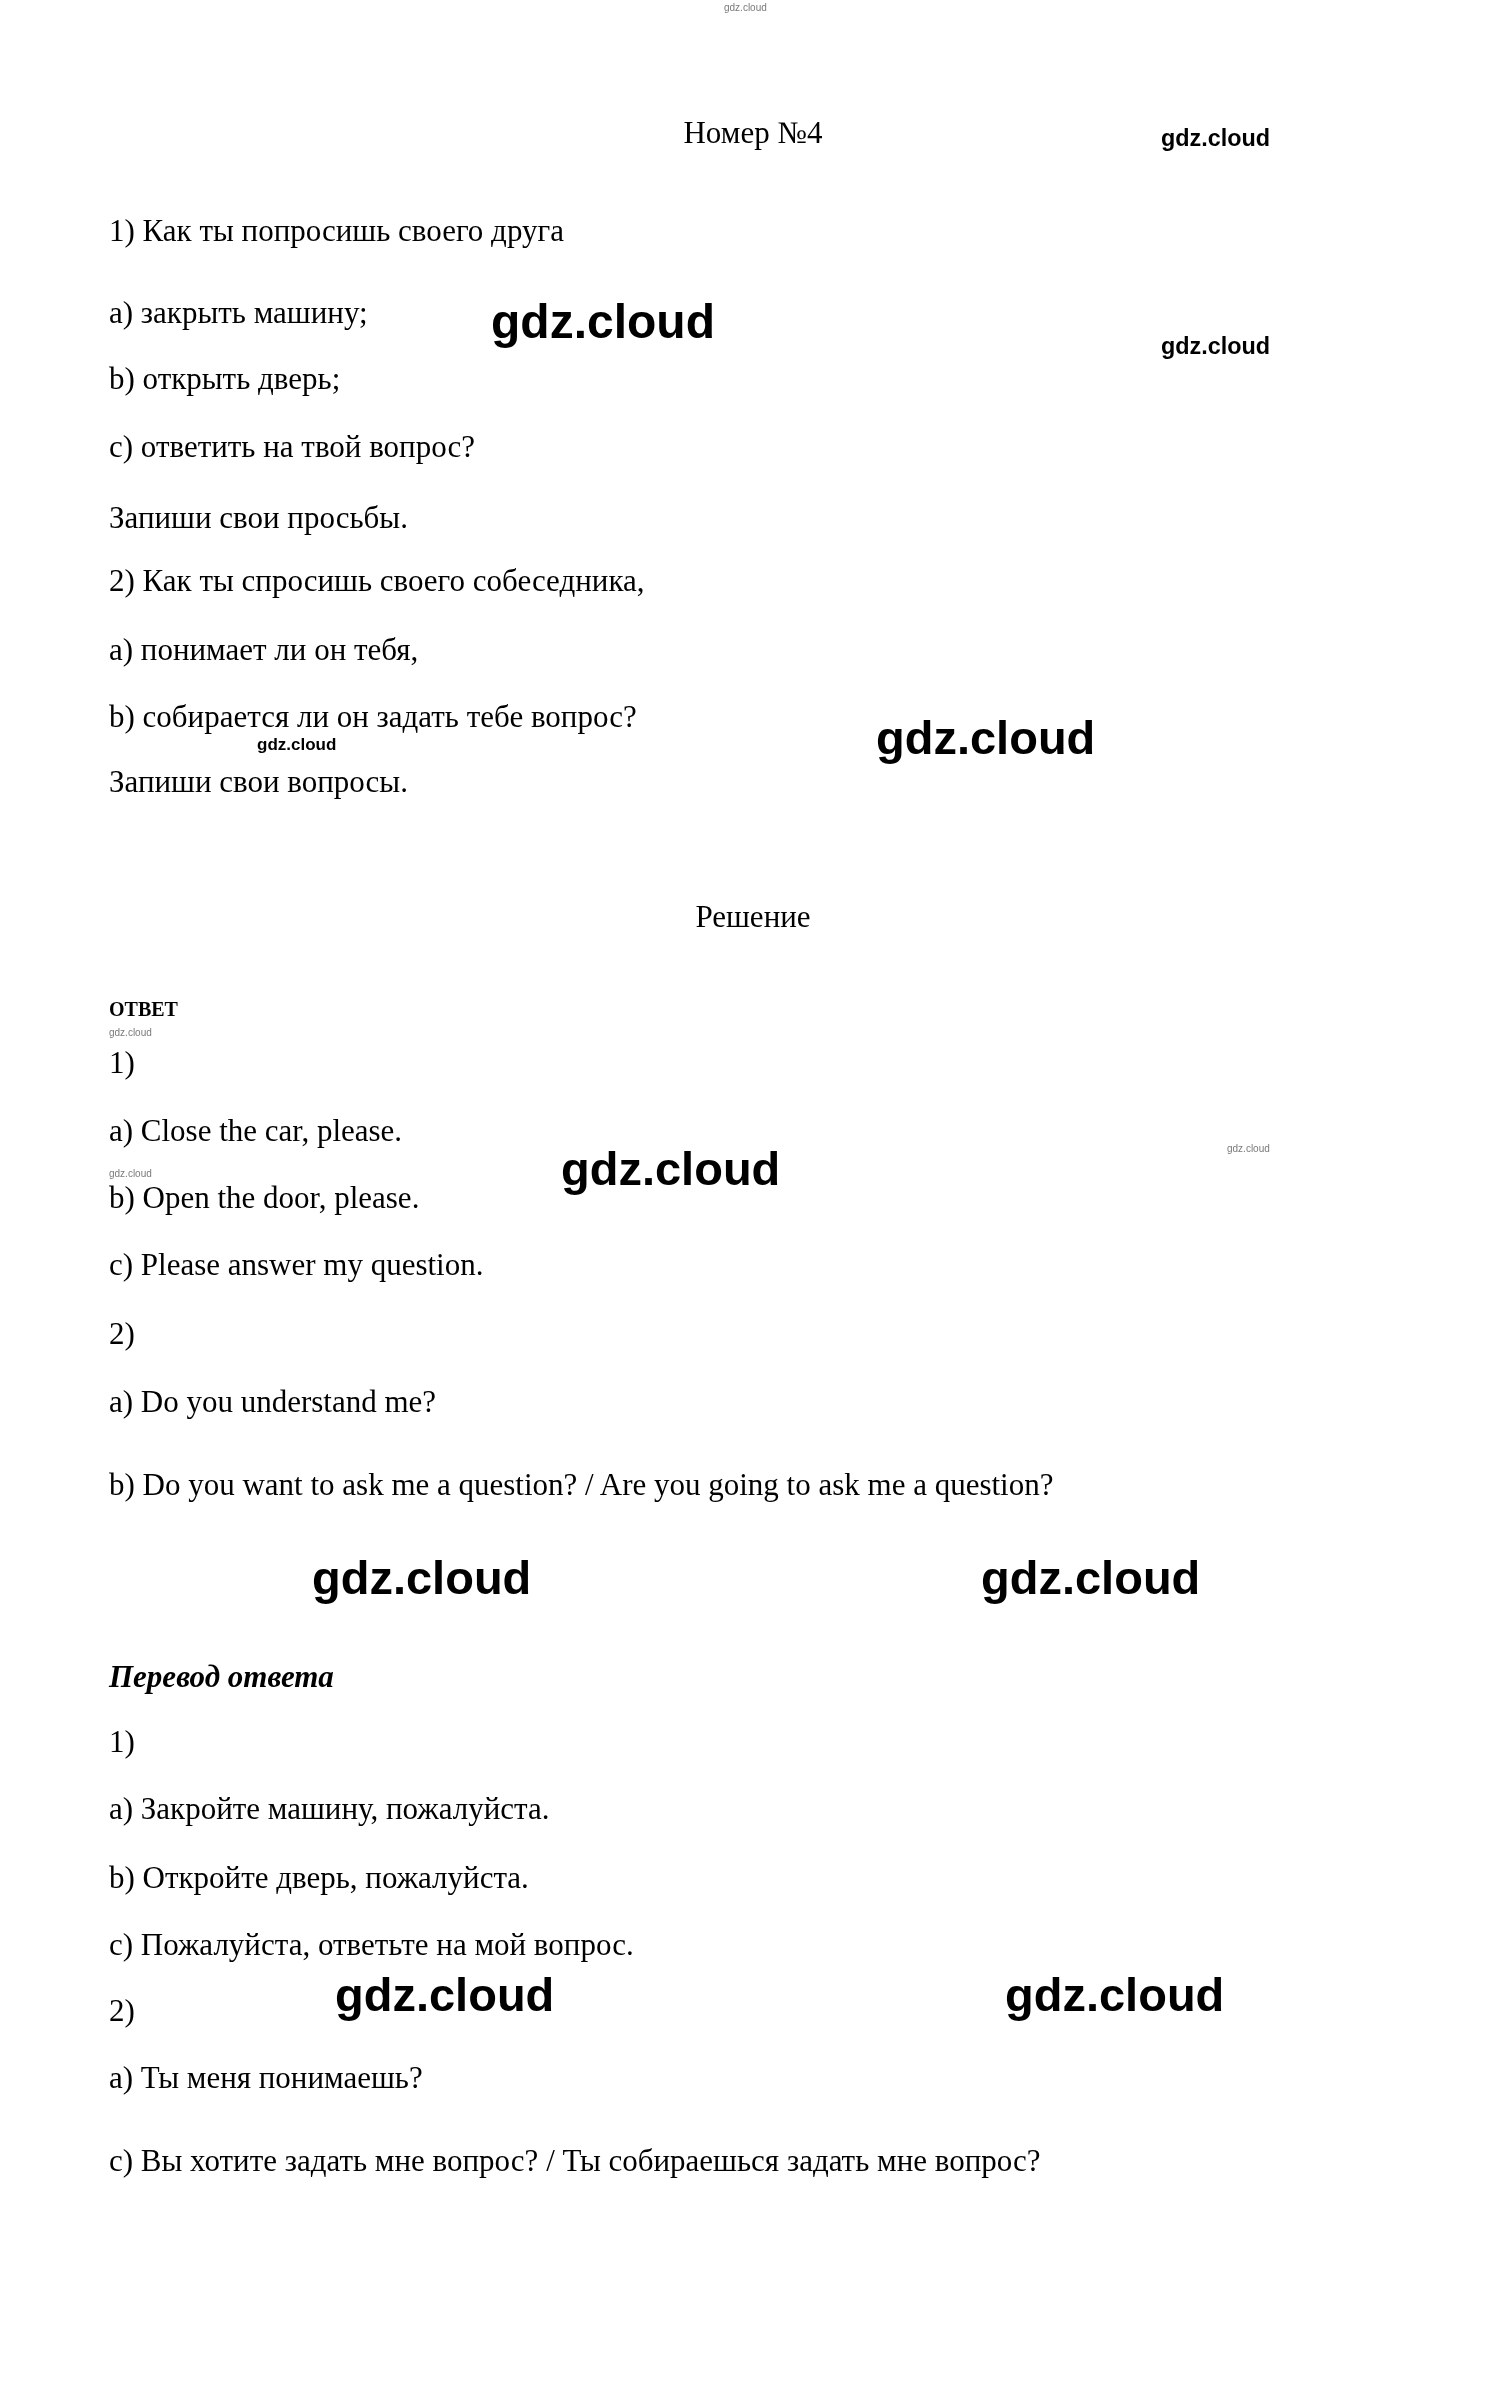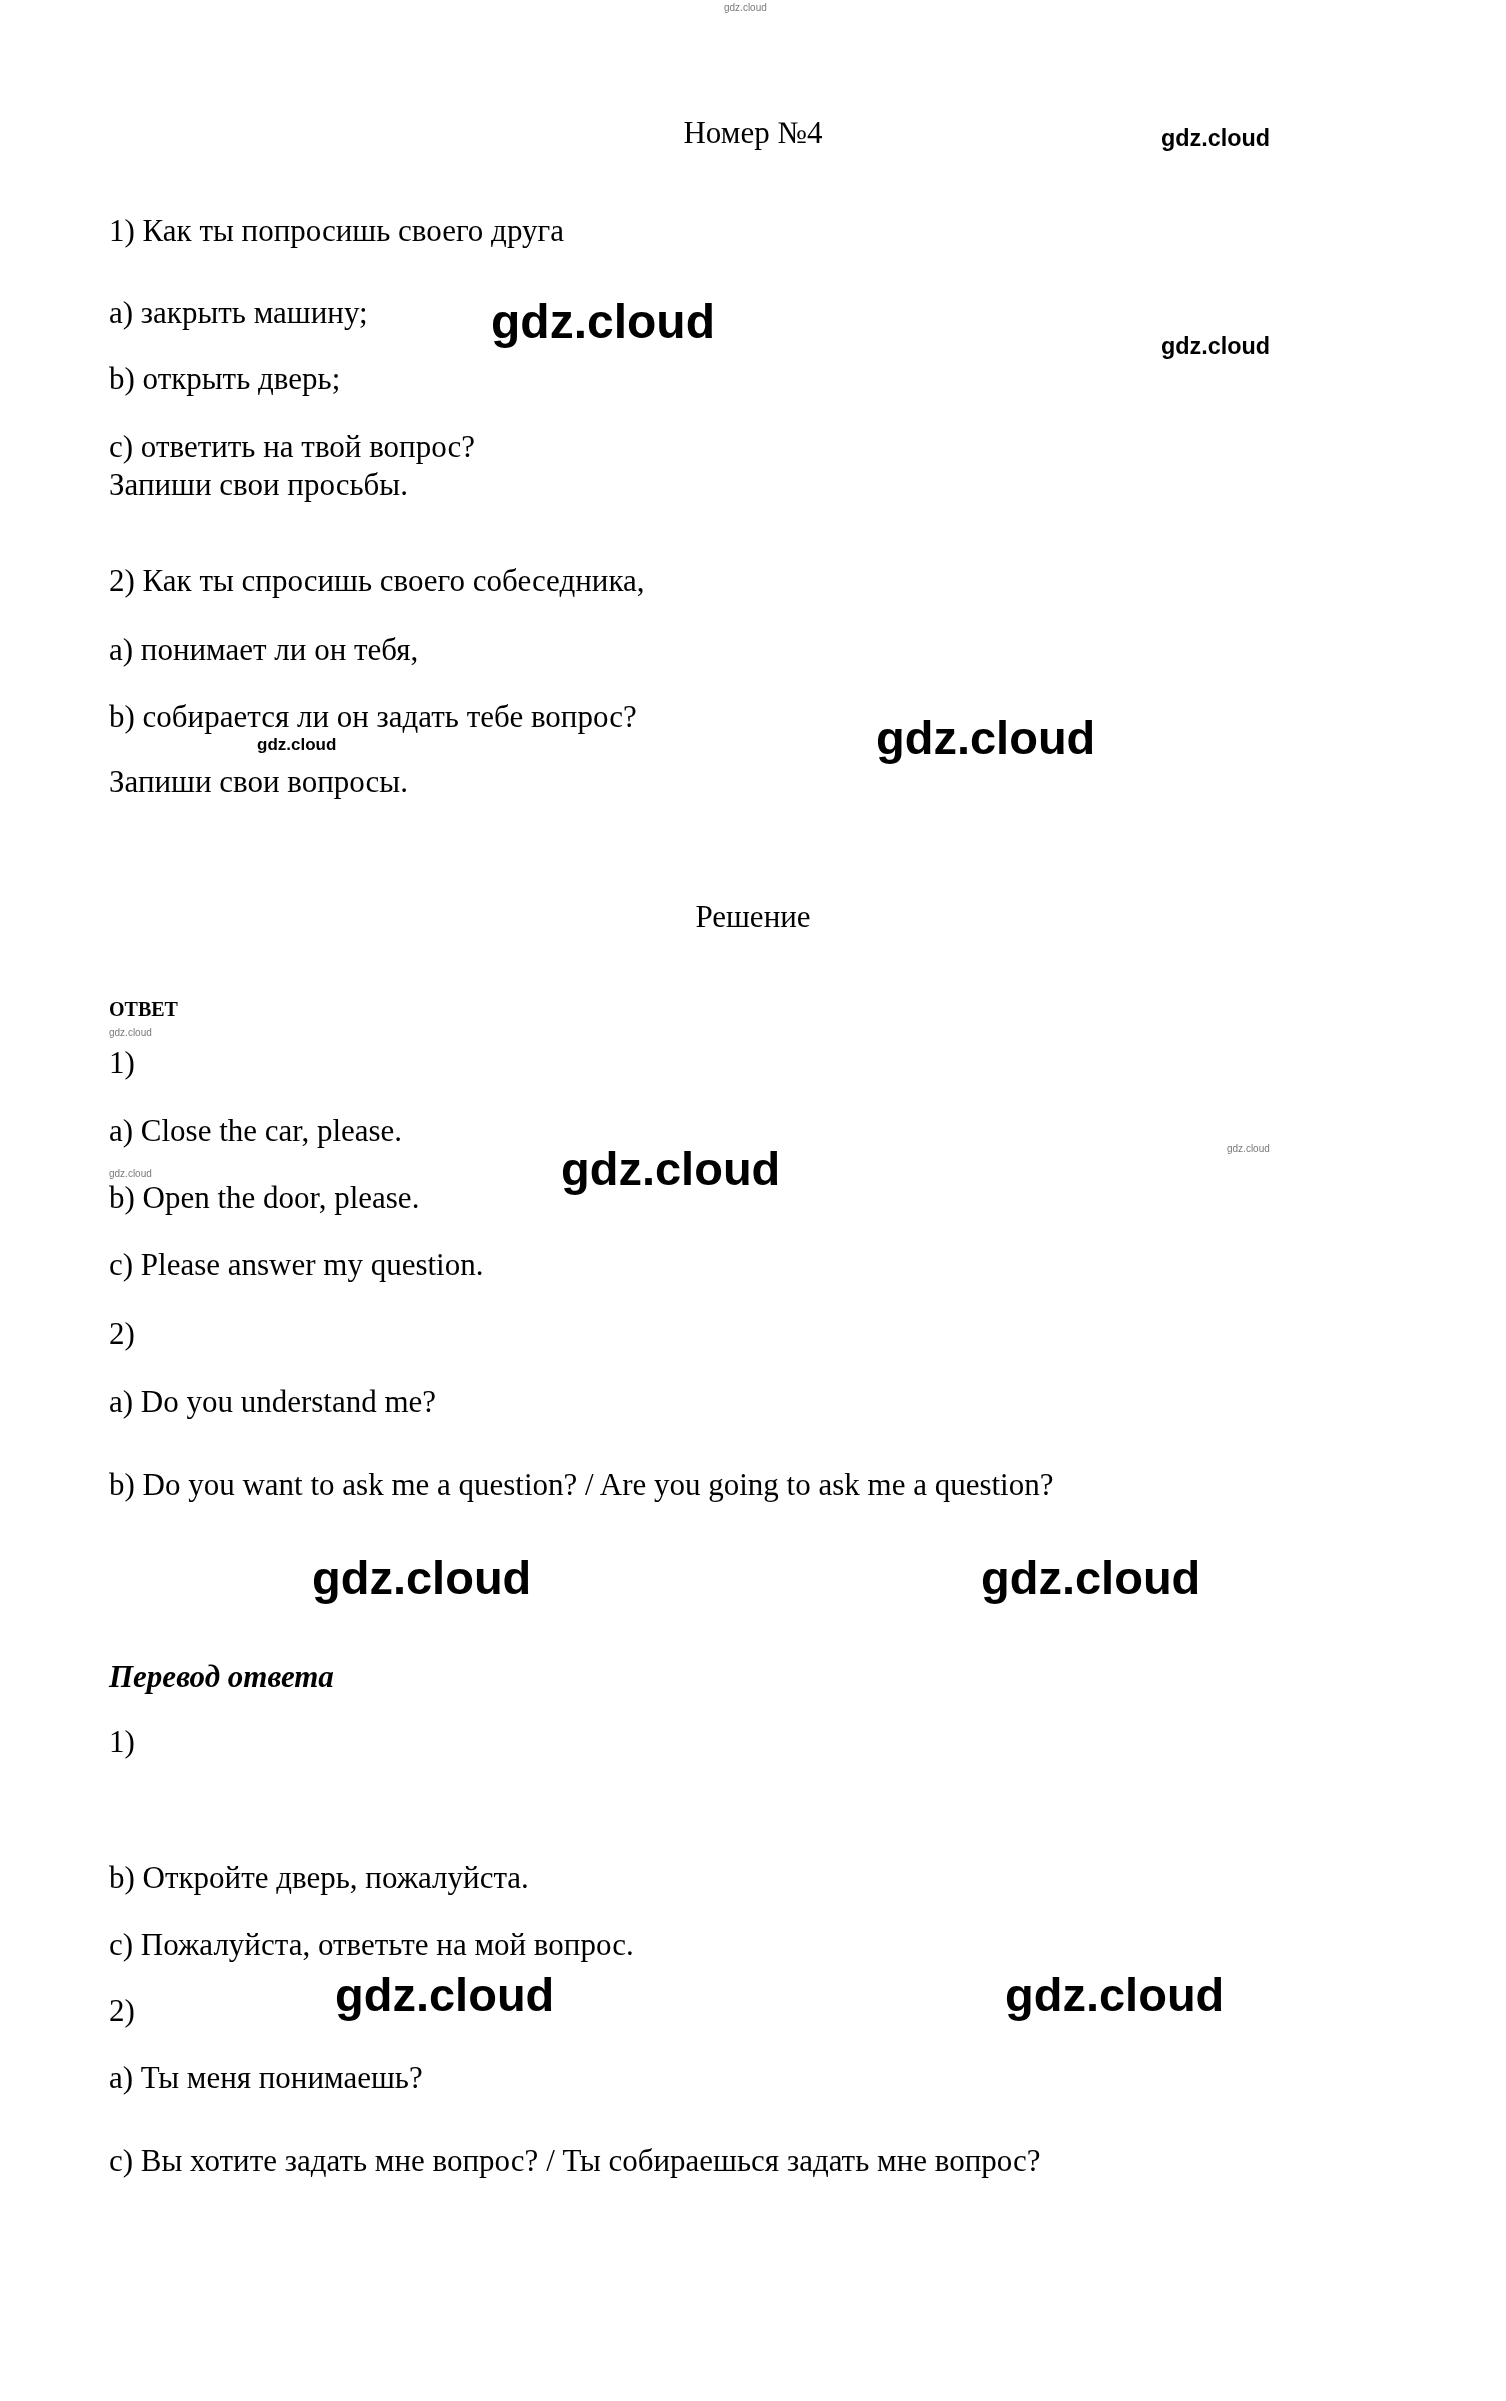--- a/index.html
+++ b/index.html
@@ -110,39 +110,40 @@
     <span class="wm wm-big" style="left:335px;  top:1967px;">gdz.cloud</span>
     <span class="wm wm-big" style="left:1005px; top:1967px;">gdz.cloud</span>
   </div>
 
   <div class="title">Номер №4</div>
 
   <div class="line" style="top:212px;">1) Как ты попросишь своего друга</div>
   <div class="line" style="top:294px;">a) закрыть машину;</div>
   <div class="line" style="top:360px;">b) открыть дверь;</div>
   <div class="line" style="top:428px;">c) ответить на твой вопрос?</div>
-  <div class="line" style="top:466px;">Запиши свои просьбы.</div>
+  <div class="line" style="top:499px;">Запиши свои просьбы.</div>
   <div class="line" style="top:562px;">2) Как ты спросишь своего собеседника,</div>
   <div class="line" style="top:631px;">a) понимает ли он тебя,</div>
   <div class="line" style="top:698px;">b) собирается ли он задать тебе вопрос?</div>
   <div class="line" style="top:763px;">Запиши свои вопросы.</div>
 
   <div class="center" style="top:879px;">Решение</div>
 
   <div class="line bold" style="top:991px; font-size:20px;">ОТВЕТ</div>
   <div class="line" style="top:1044px;">1)</div>
   <div class="line" style="top:1112px;">a) Close the car, please.</div>
   <div class="line" style="top:1179px;">b) Open the door, please.</div>
   <div class="line" style="top:1246px;">c) Please answer my question.</div>
   <div class="line" style="top:1315px;">2)</div>
   <div class="line" style="top:1383px;">a) Do you understand me?</div>
   <div class="line wrap" style="top:1450px; line-height:69px;">b) Do you want to ask me a question? / Are you going to ask me a question?</div>
 
   <div class="line bolditalic" style="top:1658px;">Перевод ответа</div>
   <div class="line" style="top:1723px;">1)</div>
+  <div class="line" style="top:1790px;">a) Закройте машину, пожалуйста.</div>
   <div class="line" style="top:1859px;">b) Откройте дверь, пожалуйста.</div>
   <div class="line" style="top:1926px;">c) Пожалуйста, ответьте на мой вопрос.</div>
   <div class="line" style="top:1992px;">2)</div>
   <div class="line" style="top:2059px;">a) Ты меня понимаешь?</div>
   <div class="line wrap" style="top:2126px; line-height:69px;">c) Вы хотите задать мне вопрос? / Ты собираешься задать мне вопрос?</div>
 
 </div>
 
 
 </body></html>

